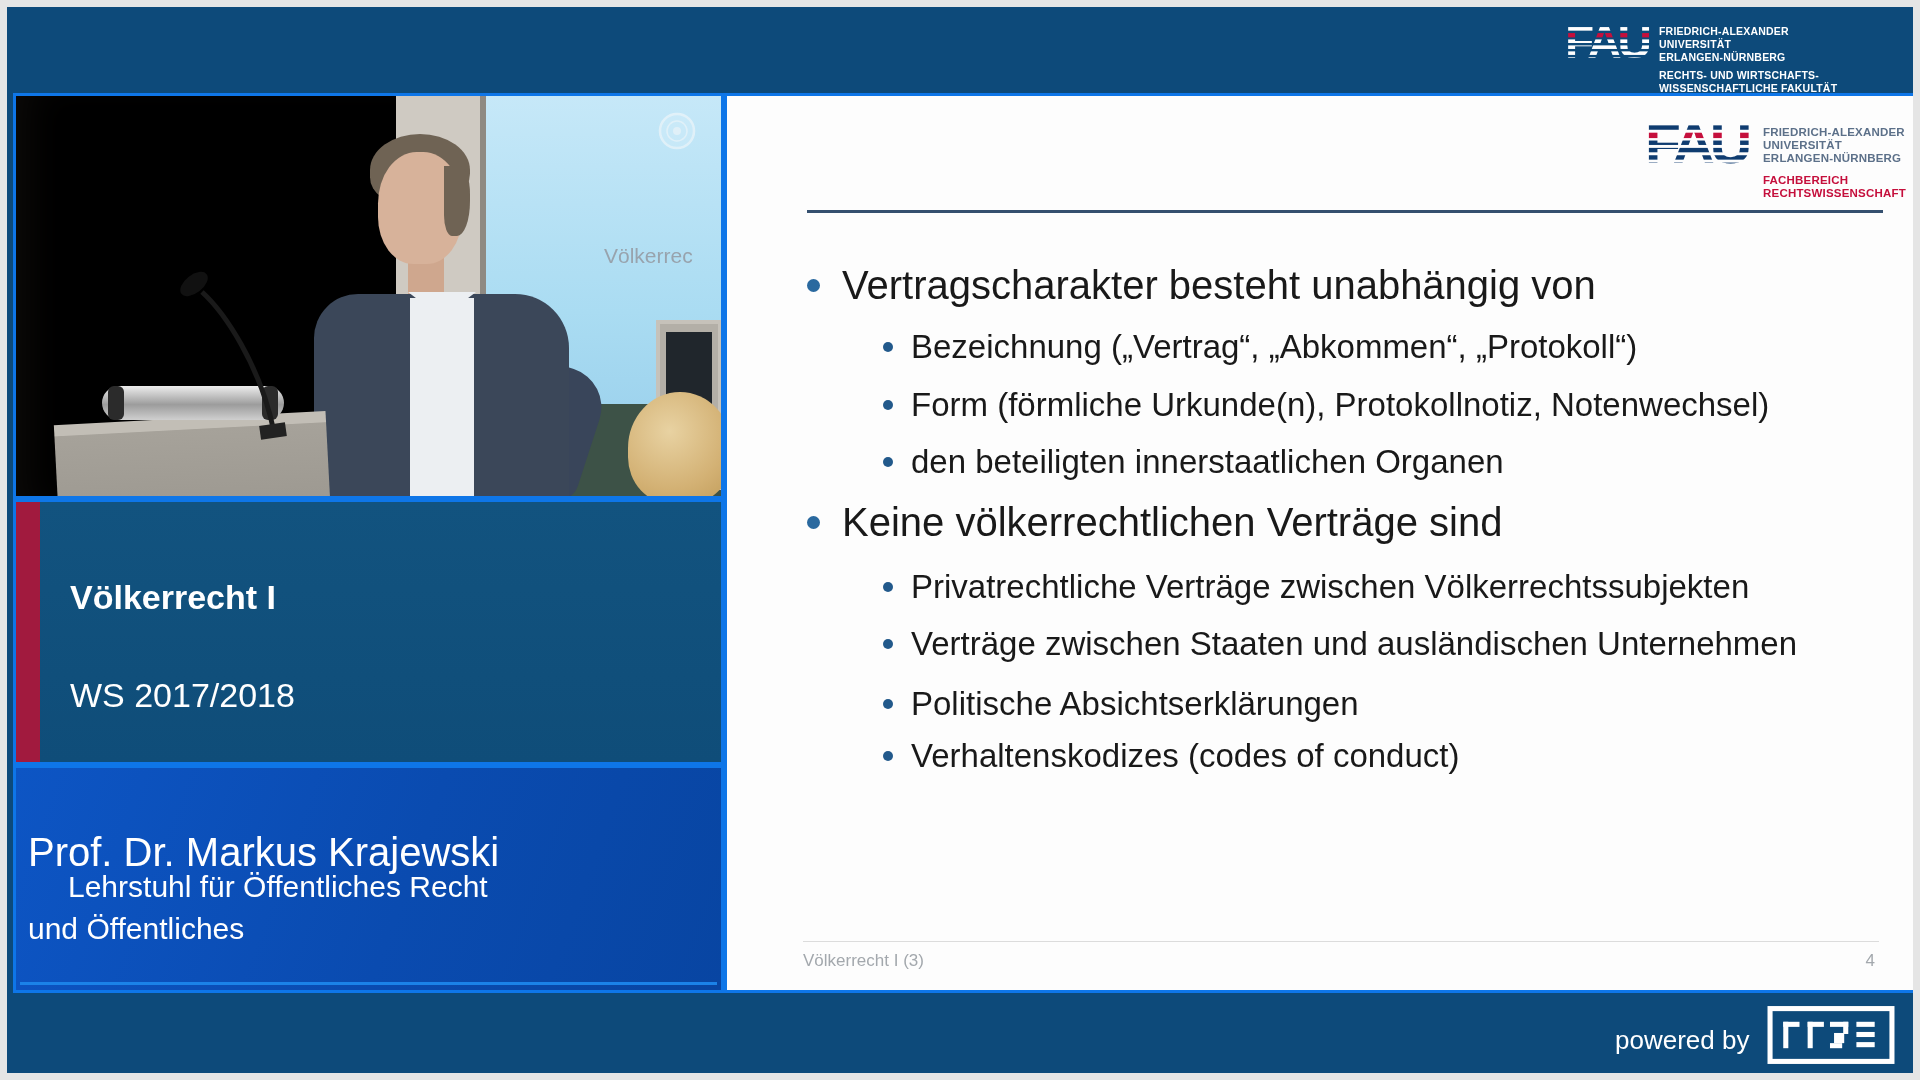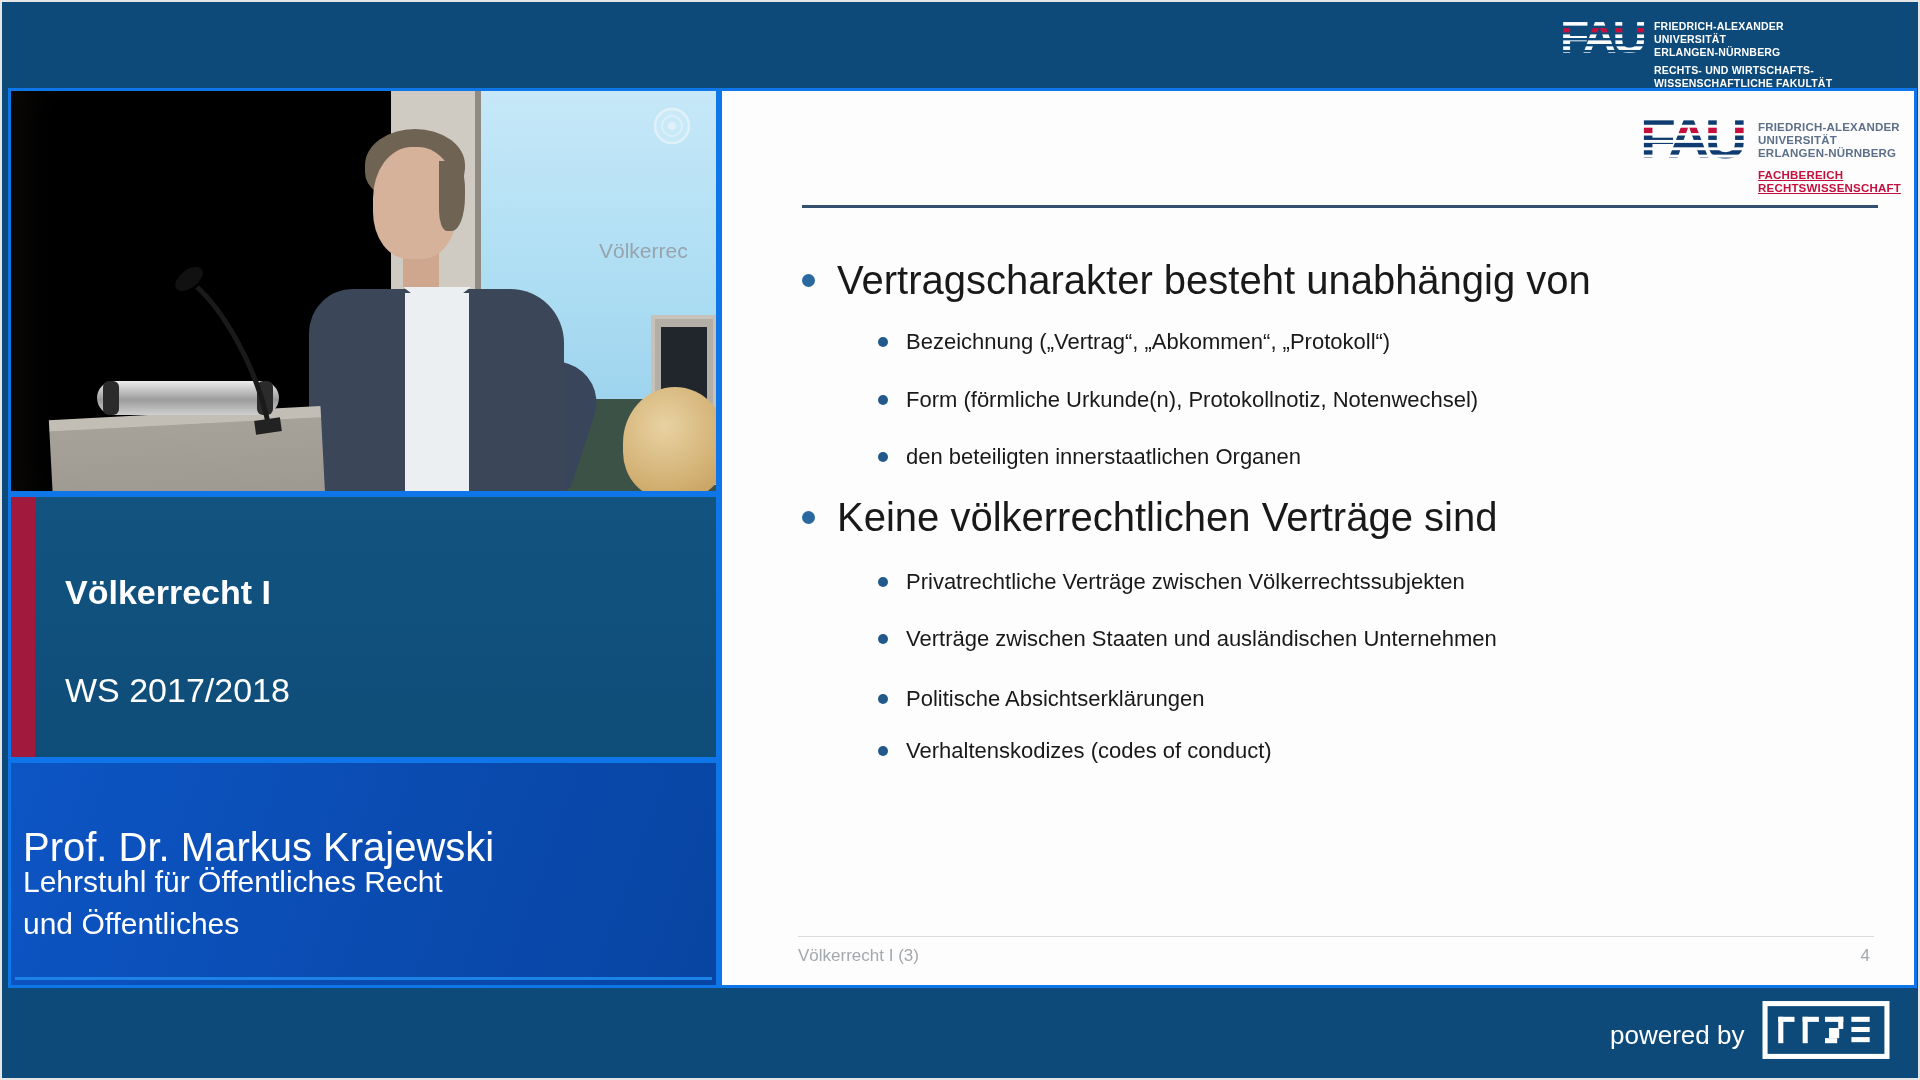--- a/index.html
+++ b/index.html
@@ -1,17 +1,17 @@
 <!DOCTYPE html>
 <html><head>
 <meta charset="utf-8">
 <style>
   html,body{margin:0;padding:0;background:#000;}
   *{box-sizing:border-box;font-family:"Liberation Sans",sans-serif;}
-  #stage{position:relative;width:1920px;height:1080px;background:#0d4a7a;border:2px solid #e5e5e5;overflow:hidden;}
+  #stage{position:relative;width:1920px;height:1080px;background:#0d4a7a;border:7px solid #e5e5e5;overflow:hidden;}
 
   .panel{position:absolute;border:3px solid #0e76e8;}
 
   
   #header-logo{position:absolute;left:1558px;top:12px;width:350px;height:76px;}
   #header-logo .letters{position:absolute;left:0;top:2px;}
   #header-logo .namelines{position:absolute;left:94px;top:6px;color:#fff;font-size:10.5px;font-weight:bold;line-height:13px;letter-spacing:.2px;}
   #header-logo .faclines{position:absolute;left:94px;top:50px;color:#fff;font-size:10.5px;font-weight:bold;line-height:13px;letter-spacing:.2px;}
 
   
@@ -42,37 +42,37 @@
 
   
   #info-top{left:6px;top:492px;width:711px;height:266px;background:linear-gradient(180deg,#12537f 0%,#0f4d79 100%);padding-left:20px;}
   #crimson-bar{position:absolute;left:0;top:0;width:24px;height:100%;background:#a11a3e;}
   #course-title{position:absolute;left:54px;top:76px;color:#fff;font-size:34px;font-weight:bold;white-space:nowrap;}
   #course-term{position:absolute;left:54px;top:142px;color:#fff;font-size:34px;white-space:nowrap;margin-top:32px;}
 
   #info-bottom{left:6px;top:758px;width:711px;height:228px;background:linear-gradient(110deg,#0d55c4 0%,#0a4bb0 55%,#0845a2 100%);}
   #lecturer-name{position:absolute;left:12px;top:26px;color:#fff;font-size:40px;white-space:nowrap;margin-top:36px;}
   .dept-line{position:absolute;left:12px;color:#fff;font-size:30px;white-space:nowrap;}
-  #dept-line-1{top:102px;}
+  #dept-line-1{top:102px;margin-left:40px;}
   #dept-line-2{top:144px;}
   #info-bottom-rule{position:absolute;left:4px;right:4px;top:214px;height:3px;background:#1b82e8;}
 
   
   #slide-panel{left:717px;top:86px;width:1198px;height:900px;background:#fdfdfd;}
   #slide-logo{position:absolute;left:918px;top:22px;width:262px;height:96px;}
   #slide-logo .letters{position:absolute;left:0;top:0;}
   #slide-logo .namelines{position:absolute;left:118px;top:8px;color:#5c7089;font-size:11.5px;font-weight:bold;line-height:13px;letter-spacing:.2px;}
-  #slide-logo .unitlines{position:absolute;left:118px;top:56px;color:#c50f3c;font-size:11.5px;font-weight:bold;line-height:13px;letter-spacing:.2px;text-decoration:underline;}
+  #slide-logo .unitlines{position:absolute;left:118px;top:56px;color:#c50f3c;font-size:11.5px;font-weight:bold;line-height:13px;letter-spacing:.2px;}
   #slide-rule{position:absolute;left:80px;right:36px;top:114px;height:3px;background:#35506f;}
 
   .b-row{position:absolute;display:flex;align-items:center;white-space:nowrap;color:#191919;}
   .b-row .dot{border-radius:50%;flex:0 0 auto;}
   .l1{font-size:40px;line-height:48px;left:80px;}
   .l1 .dot{width:13px;height:13px;background:#2a699f;margin-right:22px;}
-  .l2{font-size:22px;line-height:40px;left:156px;}
+  .l2{font-size:33px;line-height:40px;left:156px;}
   .l2 .dot{width:10px;height:10px;background:#22598b;margin-right:18px;}
 
   #slide-footer-rule{position:absolute;left:76px;right:40px;top:845px;height:1px;background:#dcdcdc;}
   #slide-footer-left{position:absolute;left:76px;top:855px;font-size:17px;color:#a3a8ad;}
   #slide-page-number{position:absolute;right:44px;top:855px;font-size:17px;color:#a3a8ad;}
 
   
   #powered-by{position:absolute;left:1608px;top:1018px;color:#fff;font-size:26px;}
   #rrze-logo{position:absolute;left:1760px;top:998px;}
 </style>

